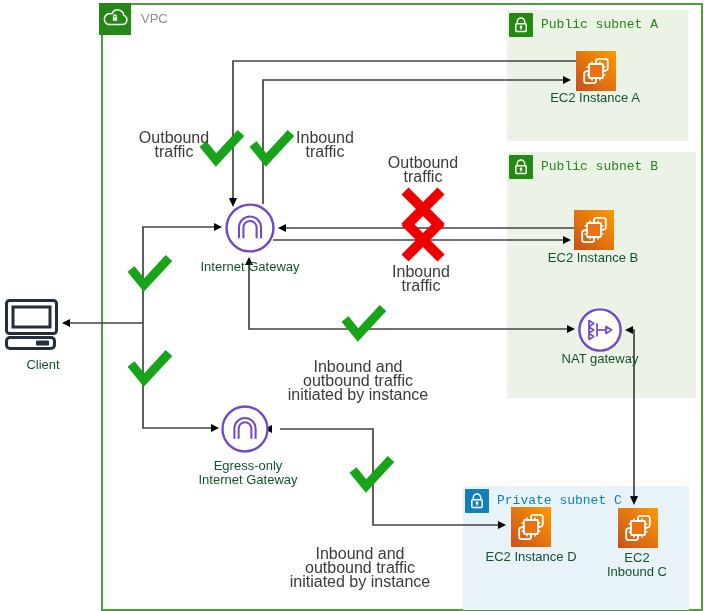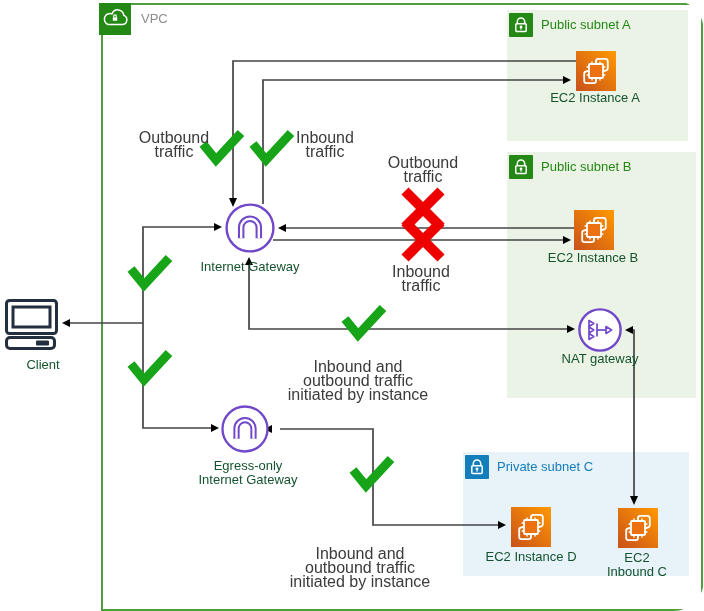--- a/index.html
+++ b/index.html
@@ -1,26 +1,26 @@
 <!DOCTYPE html>
 <html style="--green: #248814; --subnet-green-bg: #EBF3E7; --blue: #147EBA; --subnet-blue-bg: #E7F2F9; --purple: #7048C9; --orange-start: #C8511B; --orange-end: #FF9900; --check-green: #18A418; --cross-red: #EE0000; --line: #444444; --vpc-border: #4E9E3D; --vpc-label: #8C8C8C; --client-dark: #232F3E;"><head>
 <meta charset="utf-8">
 <style>
   html,body{margin:0;padding:0;background:#fff;}
   .stage{position:relative;width:704px;height:611px;background:#fff;overflow:hidden;
-         font-family:"Liberation Sans",sans-serif;color:#3b3b3b;border-radius:31px;}
+         font-family:"Liberation Sans",sans-serif;color:#3b3b3b;}
   .vpc{position:absolute;left:101px;top:3px;width:598px;height:604px;
        border:2px solid var(--vpc-border,#4E9E3D);background:#fff;}
   .vpc-icon{position:absolute;left:99px;top:3px;width:32px;height:32px;z-index:5;}
   .vpc-label{position:absolute;left:141px;top:11px;font-size:13px;color:var(--vpc-label,#8C8C8C);z-index:5;}
   .subnet{position:absolute;z-index:1;}
   .subnet.green{background:var(--subnet-green-bg,#EBF3E7);}
   .subnet.blue{background:var(--subnet-blue-bg,#E7F2F9);}
   .subnet .lock{position:absolute;left:2px;top:3px;width:24px;height:24px;}
-  .subnet .subnet-label{position:absolute;left:34px;top:3px;line-height:24px;font-size:13px;}
+  .subnet .subnet-label{position:absolute;left:34px;top:3px;line-height:24px;font-size:13px;font-family:Liberation Mono, monospace;}
   .subnet.green .subnet-label{color:var(--green,#248814);}
   .subnet.blue .subnet-label{color:var(--blue,#147EBA);}
   .wires{position:absolute;left:0;top:0;z-index:2;pointer-events:none;}
   .node{position:absolute;z-index:3;}
   .caption{position:absolute;z-index:4;font-size:13px;line-height:14px;text-align:center;
            transform:translateX(-50%);white-space:pre-line;color:#14532d;}
   .annotation{position:absolute;z-index:4;font-size:16px;line-height:14px;text-align:center;
               transform:translateX(-50%);white-space:pre-line;color:#3b3b3b;}
 </style>
 </head>
@@ -58,21 +58,21 @@
         <rect width="24" height="24" rx="1" style="fill:var(--green,#248814)"></rect>
         <path d="M8.3 10.8 V8.6 a3.7 3.7 0 0 1 7.4 0 v2.2" style="fill:none;stroke:#fff;stroke-width:1.5"></path>
         <rect x="6.8" y="10.8" width="10.4" height="7.6" rx="0.8" style="fill:none;stroke:#fff;stroke-width:1.5"></rect>
         <circle cx="12" cy="14" r="1.4" style="fill:#fff"></circle>
         <rect x="11.5" y="14.6" width="1" height="2.2" style="fill:#fff"></rect>
       </svg>
     </span>
     <span class="subnet-label">Public subnet B</span>
   </div>
 
-  <div class="subnet blue" style="left:463px;top:452px;width:226px;height:124px;">
+  <div class="subnet blue" style="left:463px;top:486px;width:226px;height:124px;">
     <span class="lock">
       <svg width="24" height="24" viewBox="0 0 24 24">
         <rect width="24" height="24" rx="1" style="fill:var(--blue,#147EBA)"></rect>
         <path d="M8.3 10.8 V8.6 a3.7 3.7 0 0 1 7.4 0 v2.2" style="fill:none;stroke:#fff;stroke-width:1.5"></path>
         <rect x="6.8" y="10.8" width="10.4" height="7.6" rx="0.8" style="fill:none;stroke:#fff;stroke-width:1.5"></rect>
         <circle cx="12" cy="14" r="1.4" style="fill:#fff"></circle>
         <rect x="11.5" y="14.6" width="1" height="2.2" style="fill:#fff"></rect>
       </svg>
     </span>
     <span class="subnet-label">Private subnet C</span>

